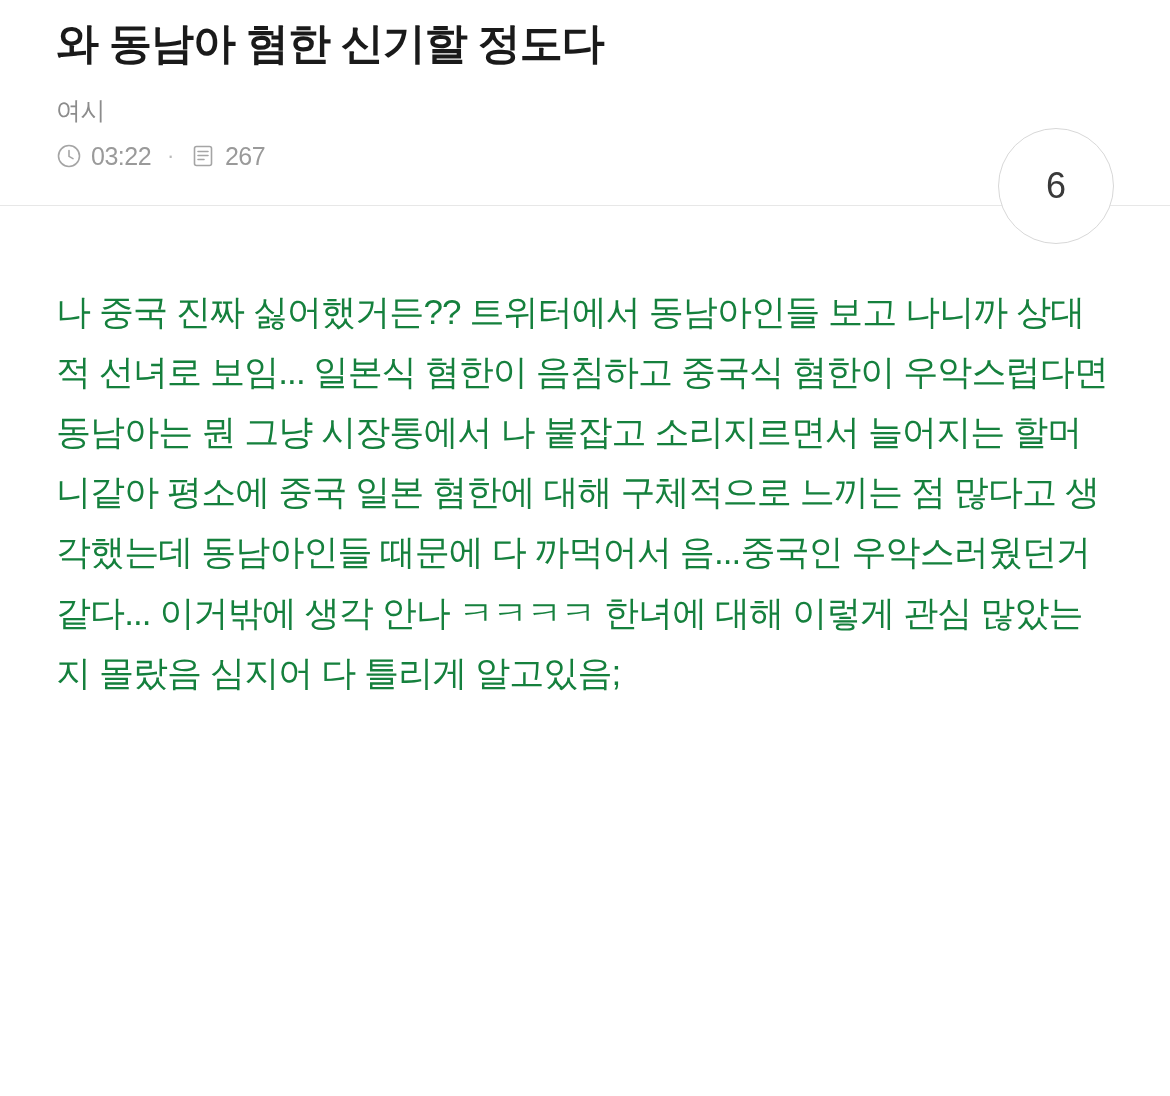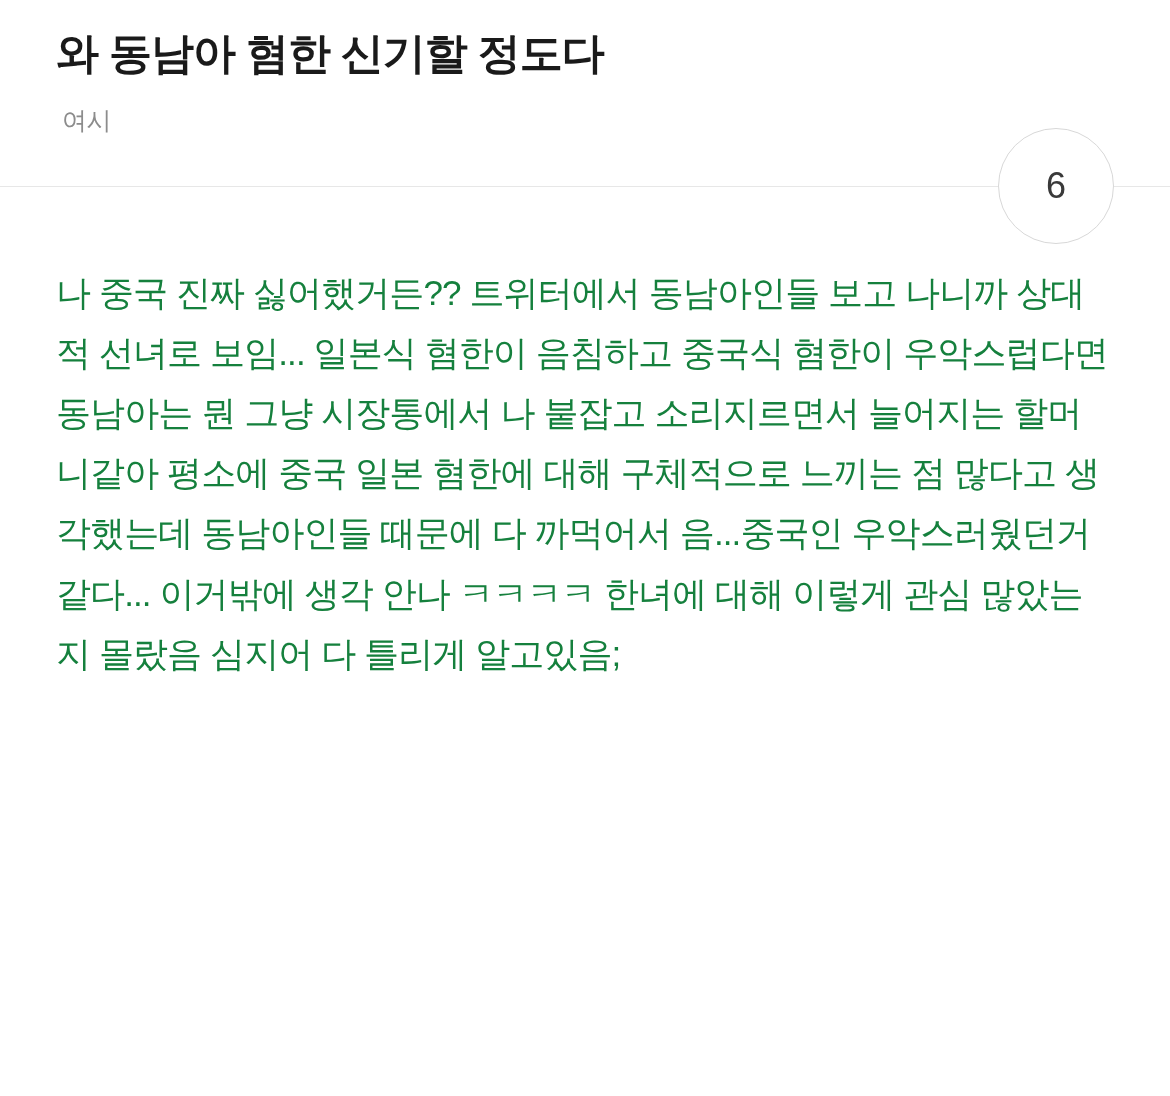--- a/index.html
+++ b/index.html
@@ -12,35 +12,35 @@
     min-height: 1096px;
     font-family: "Liberation Sans", sans-serif;
     -webkit-font-smoothing: antialiased;
   }
   .post {
     width: 1170px;
     box-sizing: border-box;
   }
   .post-header {
     box-sizing: border-box;
-    padding: 26px 56px 34px 56px;
+    padding: 16px 56px 34px 56px;
     border-bottom: 1px solid #e7e7e7;
     position: relative;
   }
   .post-title {
     font-size: 43px;
     font-weight: 700;
     color: #1a1a1a;
     letter-spacing: -1px;
     line-height: 1.3;
     margin: 0 170px 22px 0;
     word-break: keep-all;
   }
   .meta-block {
-    margin: 6px;
+    margin: 0;
   }
   .author {
     font-size: 25px;
     color: #8c8c8c;
     letter-spacing: -0.5px;
     line-height: 1.35;
     margin-bottom: 14px;
   }
   .meta-row {
     display: flex;
@@ -106,20 +106,45 @@
 <div class="post">
 
   <div class="post-header">
 
     <h1 class="post-title">와 동남아 혐한 신기할 정도다</h1>
 
     <div class="meta-block">
 
       <div class="author">여시</div>
 
+      <div class="meta-row">
+
+        <div class="meta-item">
+          <span class="icon">
+            <svg width="26" height="26" viewBox="0 0 26 26" fill="none">
+              <circle cx="13" cy="13" r="10.5" stroke="#a5a5a5" stroke-width="1.6"></circle>
+              <path d="M13 7.5V13.4L17 15.6" stroke="#a5a5a5" stroke-width="1.6" stroke-linecap="round"></path>
+            </svg>
+          </span>
+          <span class="label">03:22</span>
+        </div>
+
+        <span class="meta-dot">·</span>
+
+        <div class="meta-item">
+          <span class="icon">
+            <svg width="26" height="26" viewBox="0 0 26 26" fill="none">
+              <rect x="4.5" y="3.5" width="17" height="19" rx="2" stroke="#a5a5a5" stroke-width="1.6"></rect>
+              <path d="M8 8.5H18M8 12.5H18M8 16.5H14" stroke="#a5a5a5" stroke-width="1.6" stroke-linecap="round"></path>
+            </svg>
+          </span>
+          <span class="label">267</span>
+        </div>
+
+      </div>
     </div>
 
     <div class="count-badge">
       <span>6</span>
     </div>
 
   </div>
 
   <div class="post-body">
     <p>나 중국 진짜 싫어했거든?? 트위터에서 동남아인들 보고 나니까 상대적 선녀로 보임... 일본식 혐한이 음침하고 중국식 혐한이 우악스럽다면 동남아는 뭔 그냥 시장통에서 나 붙잡고 소리지르면서 늘어지는 할머니같아 평소에 중국 일본 혐한에 대해 구체적으로 느끼는 점 많다고 생각했는데 동남아인들 때문에 다 까먹어서 음...중국인 우악스러웠던거 같다... 이거밖에 생각 안나 ㅋㅋㅋㅋ 한녀에 대해 이렇게 관심 많았는지 몰랐음 심지어 다 틀리게 알고있음;</p>

